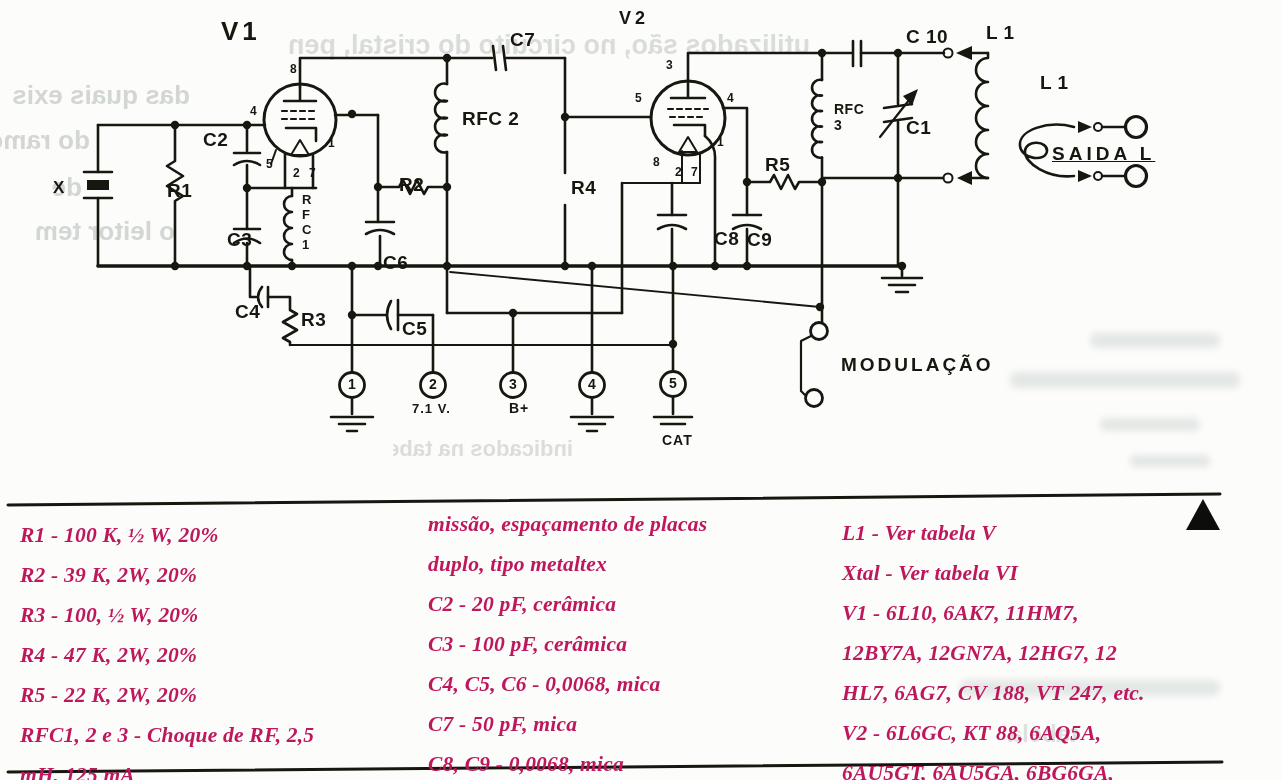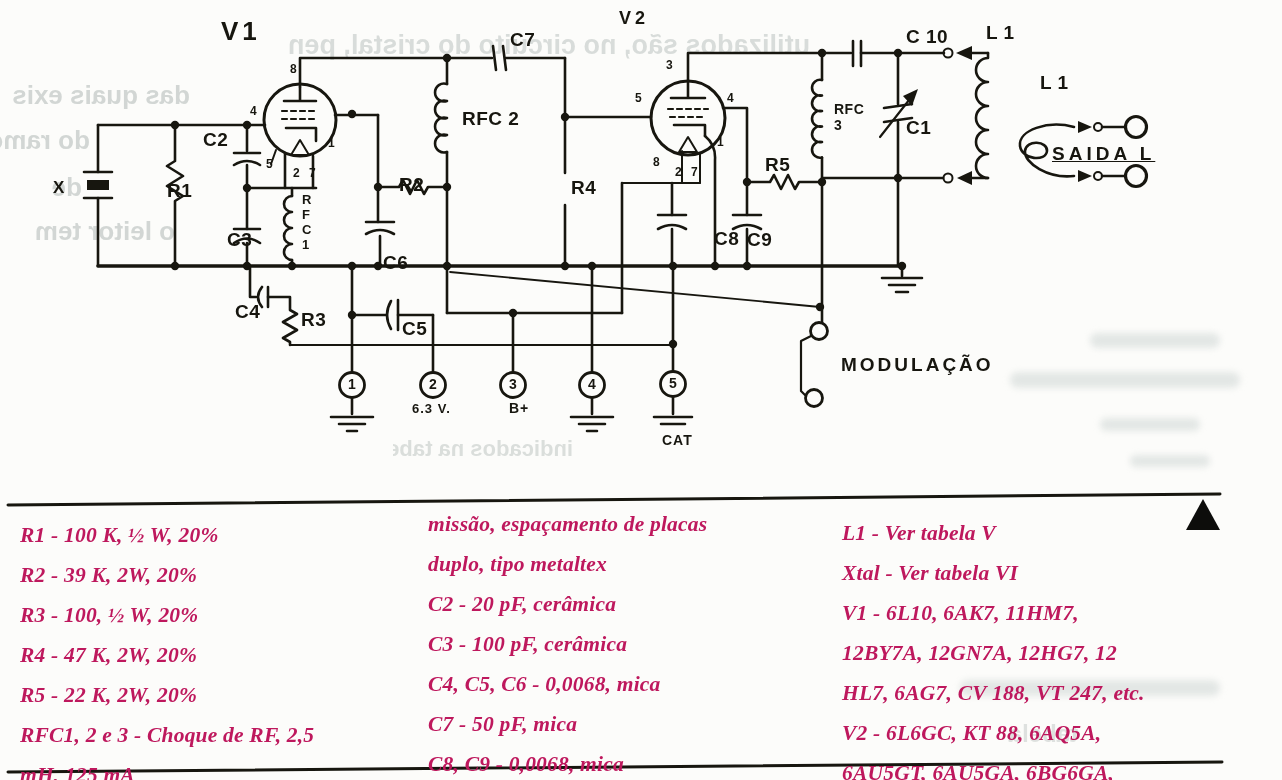--- a/index.html
+++ b/index.html
@@ -258,21 +258,21 @@
   <span class="pin" style="left:717px;top:135px;">1</span>
   <span class="pin" style="left:653px;top:155px;">8</span>
   <span class="pin" style="left:675px;top:165px;">2</span>
   <span class="pin" style="left:691px;top:165px;">7</span>
 
   <span class="tnum" style="left:345px;top:376px;">1</span>
   <span class="tnum" style="left:426px;top:376px;">2</span>
   <span class="tnum" style="left:506px;top:376px;">3</span>
   <span class="tnum" style="left:585px;top:376px;">4</span>
   <span class="tnum" style="left:666px;top:375px;">5</span>
-  <span class="tsub" style="left:412px;top:401px;">6.3 V.</span>
+  <span class="tsub" style="left:412px;top:401px;">7.1 V.</span>
   <span class="tsub" style="left:509px;top:400px;font-size:14px;">B+</span>
   <span class="tsub" style="left:662px;top:432px;font-size:14px;">CAT</span>
 
   <div>
     <div class="col" style="left:20px;top:515px;">R1 - 100 K, ½ W, 20%<br>R2 - 39 K, 2W, 20%<br>R3 - 100, ½ W, 20%<br>R4 - 47 K, 2W, 20%<br>R5 - 22 K, 2W, 20%<br>RFC1, 2 e 3 - Choque de RF, 2,5<br>mH, 125 mA<br>C1 - Variável, 100 pF, tipo trans-</div>
     <div class="col" style="left:428px;top:504px;">missão, espaçamento de placas<br>duplo, tipo metaltex<br>C2 - 20 pF, cerâmica<br>C3 - 100 pF, cerâmica<br>C4, C5, C6 - 0,0068, mica<br>C7 - 50 pF, mica<br>C8, C9 - 0,0068, mica<br>C10 - 100 pF, mica</div>
     <div class="col" style="left:842px;top:513px;">L1 - Ver tabela V<br>Xtal - Ver tabela VI<br>V1 - 6L10, 6AK7, 11HM7,<br>12BY7A, 12GN7A, 12HG7, 12<br>HL7, 6AG7, CV 188, VT 247, etc.<br>V2 - 6L6GC, KT 88, 6AQ5A,<br>6AU5GT, 6AU5GA, 6BG6GA,<br>etc.</div>
   </div>
 
 </div>

